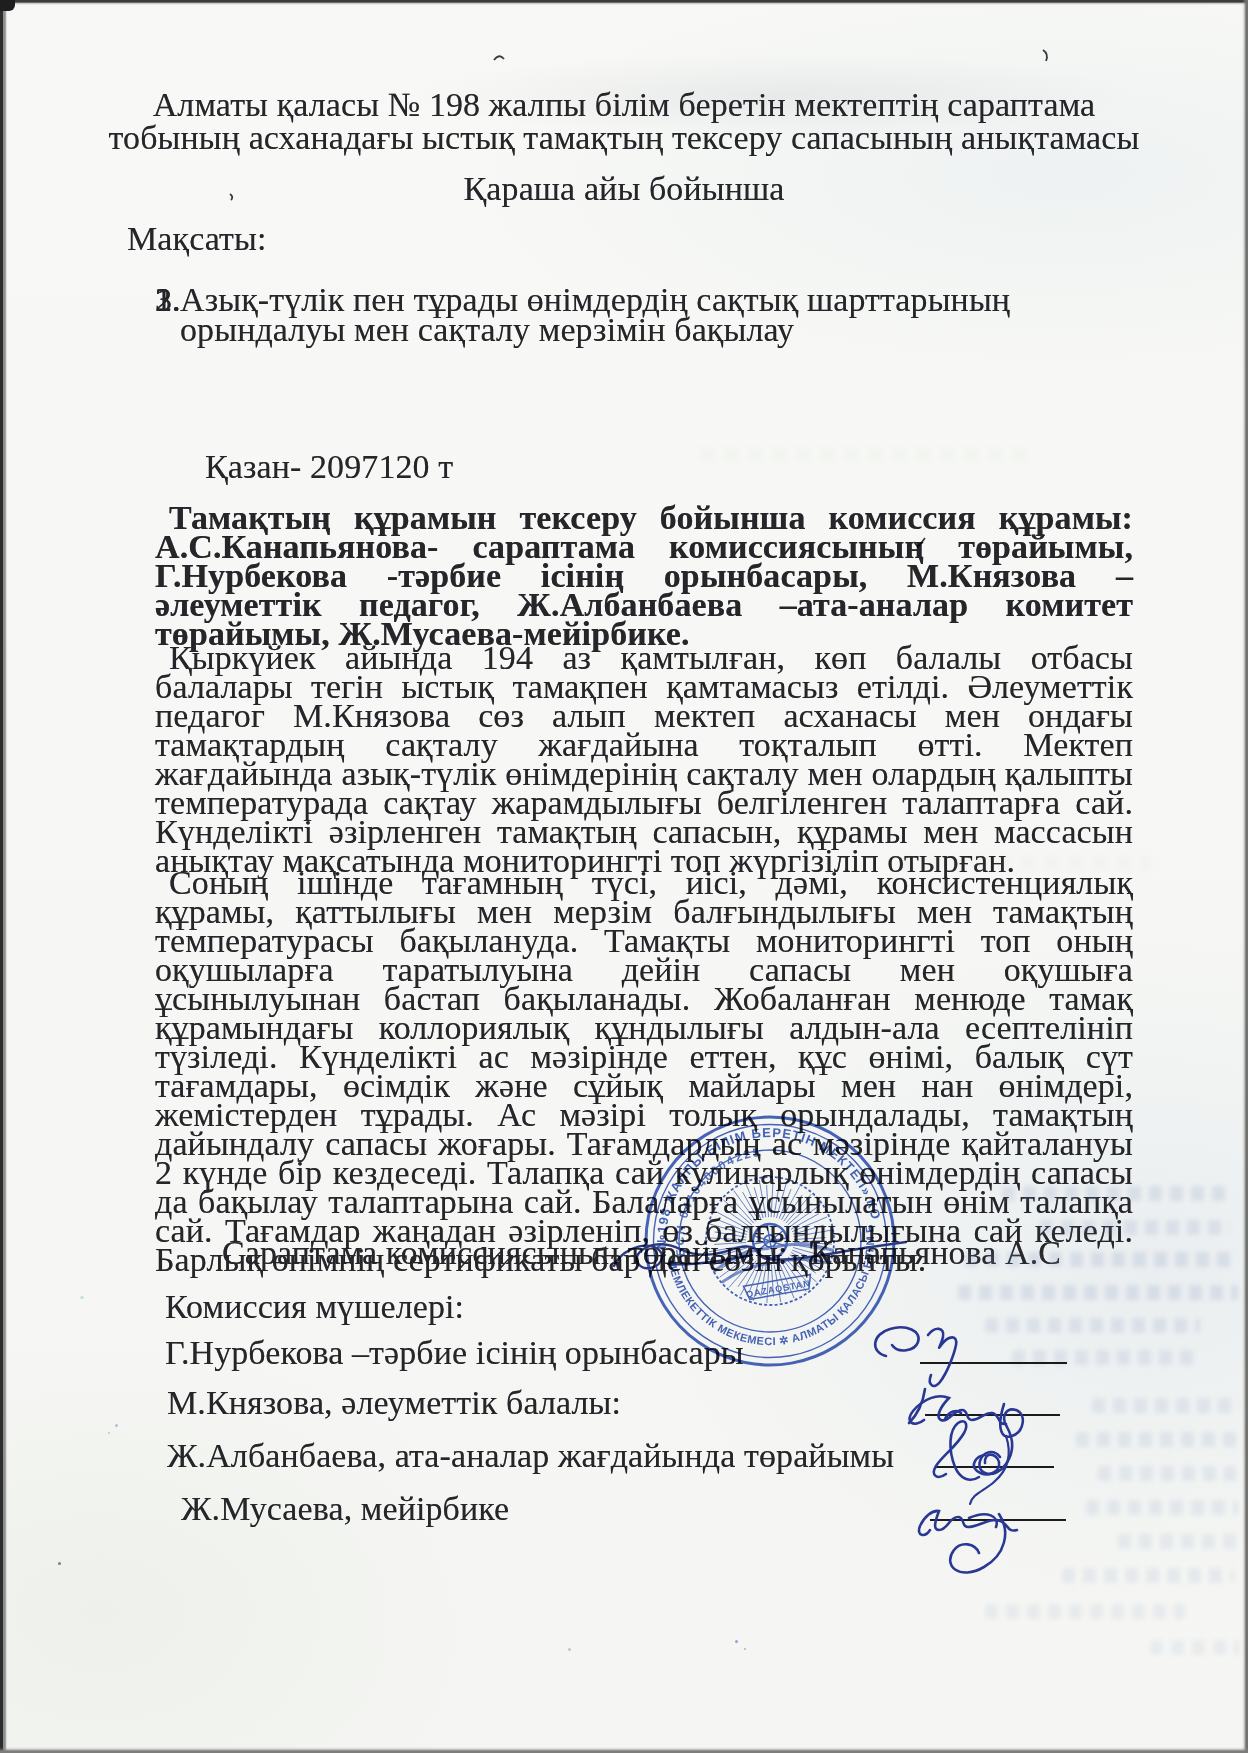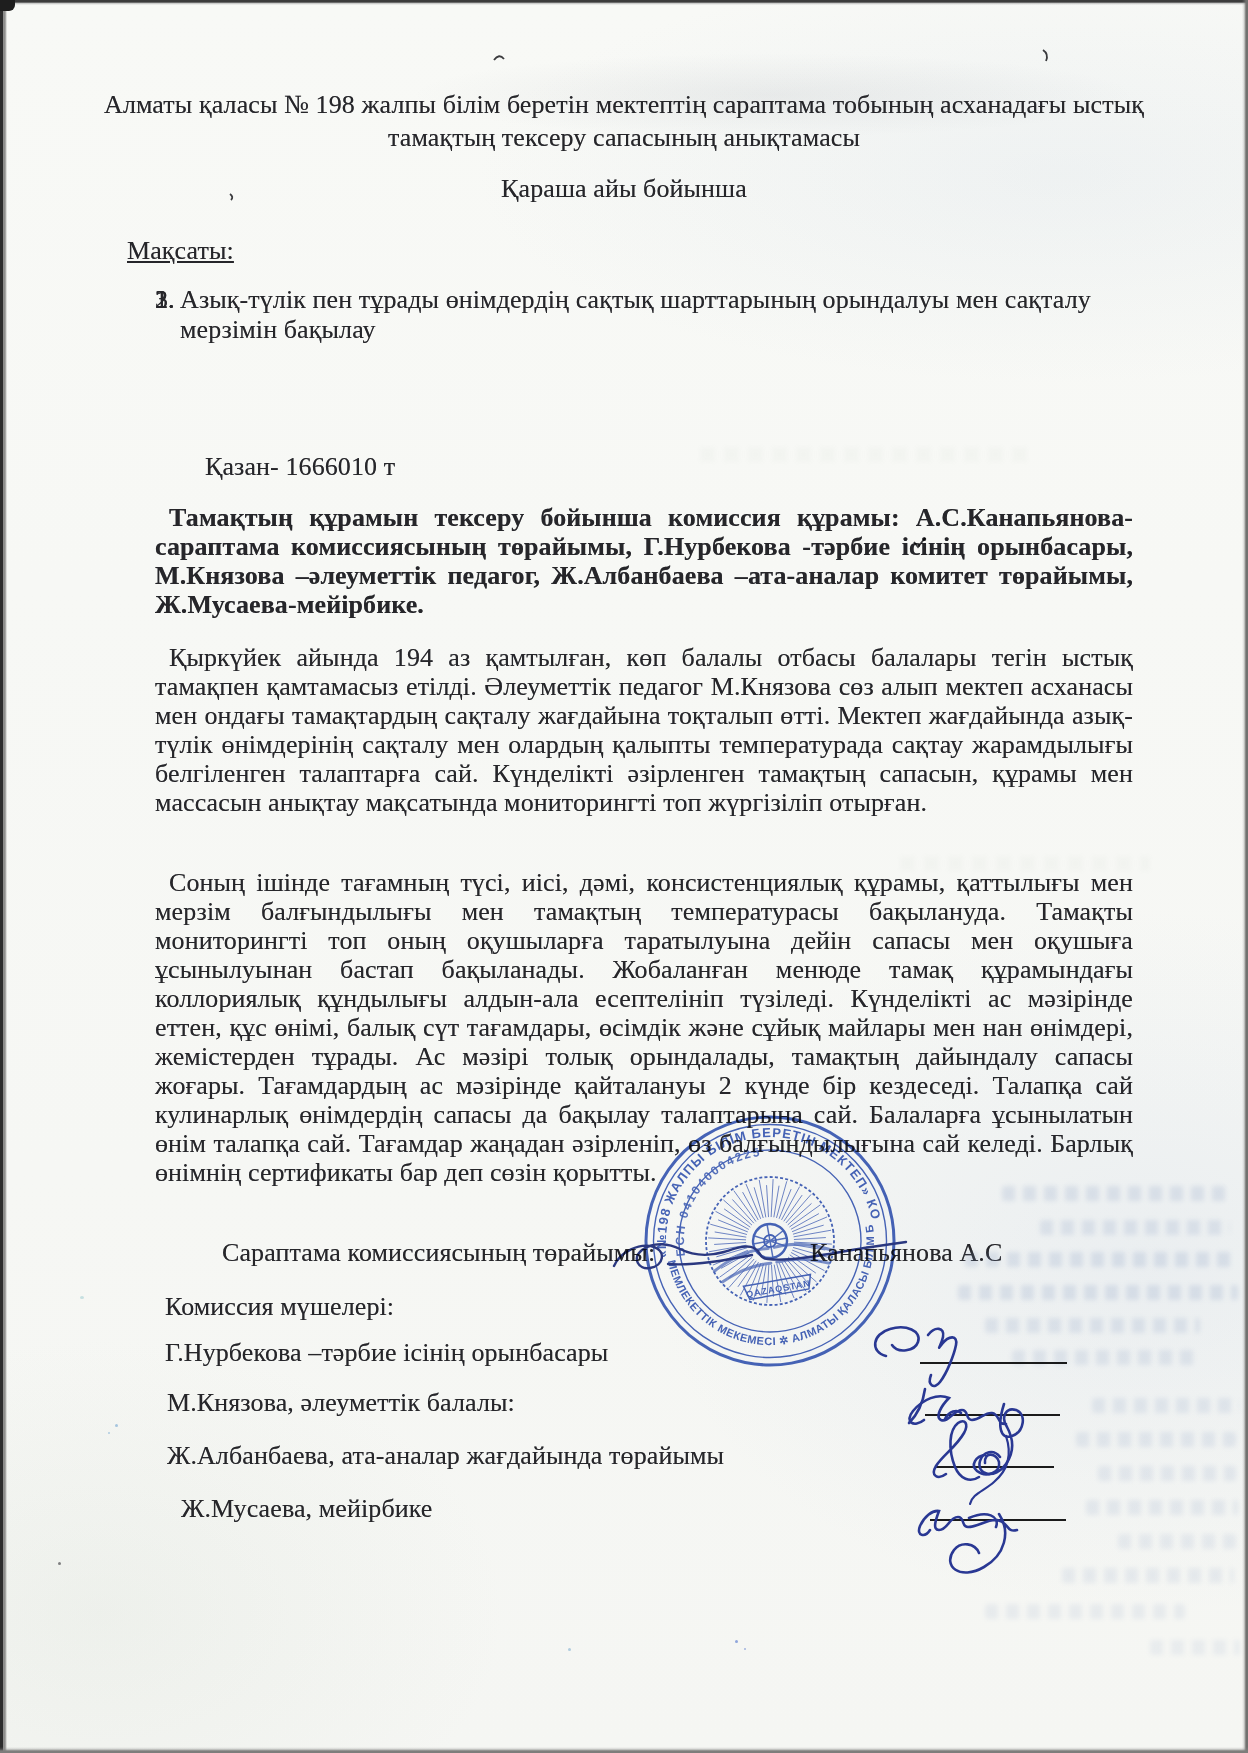--- a/index.html
+++ b/index.html
@@ -8,25 +8,25 @@
     background:
       radial-gradient(520px 60px at 62% 95px, rgba(120,126,138,.10), transparent 70%),
       radial-gradient(900px 320px at 85% 10%, rgba(205,216,228,.22), transparent 65%),
       radial-gradient(760px 540px at 92% 72%, rgba(200,212,230,.25), transparent 65%),
       radial-gradient(620px 420px at 8% 92%, rgba(210,219,208,.22), transparent 65%),
       linear-gradient(#f8f9f6,#f5f6f3);
     font-family:"Liberation Serif","DejaVu Serif",serif;
     color:#26262a;
   }
   .abs{position:absolute;}
-  .txt{font-size:26px;line-height:30px;letter-spacing:.1px;
+  .txt{font-size:34px;line-height:30px;letter-spacing:.1px;
        text-shadow:0 0 .4px rgba(45,45,52,.55);}
   #title{left:100px;top:88px;width:1048px;text-align:center;line-height:33px;}
   #subtitle{left:100px;top:174px;width:1048px;text-align:center;}
-  #purpose-label{left:127px;top:236px;text-decoration:underline;}
+  #purpose-label{left:127px;top:224px;}
   #purpose-list{left:154px;top:285px;width:985px;}
   .pitem{position:relative;padding-left:26px;line-height:29.5px;}
   .pnum{position:absolute;left:1px;}
   #amount{left:205px;top:452px;}
   .para{left:155px;width:978px;text-align:justify;line-height:29px;text-indent:14px;}
   #para-1{top:503px;font-weight:bold;}
   #para-2{top:643px;}
   #para-3{top:868px;}
   #chairman-row{left:222px;top:1238px;width:940px;}
   #chairman-name{position:absolute;left:588px;top:0;}
@@ -67,21 +67,21 @@
   </div>
   <div class="pitem">
     <span class="pnum">2.</span>
   </div>
   <div class="pitem">
     <span class="pnum">3.</span>
     <span>Азық-түлік пен тұрады өнімдердің сақтық шарттарының орындалуы мен сақталу мерзімін бақылау</span>
   </div>
 </div>
 
-<div id="amount" class="abs txt">Қазан- 1666010 т</div>
+<div id="amount" class="abs txt">Қазан- 2097120 т</div>
 
 <div id="para-1" class="abs txt para">Тамақтың құрамын тексеру бойынша комиссия құрамы: А.С.Канапьянова- сараптама комиссиясының төрайымы, Г.Нурбекова  -тәрбие  ісінің орынбасары, М.Князова  –әлеуметтік педагог, Ж.Албанбаева –ата-аналар комитет төрайымы, Ж.Мусаева-мейірбике.</div>
 <div id="para-2" class="abs txt para">Қыркүйек айында 194 аз қамтылған, көп балалы отбасы балалары тегін ыстық тамақпен қамтамасыз етілді. Әлеуметтік педагог М.Князова  сөз алып  мектеп асханасы мен ондағы тамақтардың сақталу жағдайына тоқталып өтті. Мектеп жағдайында азық-түлік өнімдерінің сақталу мен олардың қалыпты температурада сақтау жарамдылығы белгіленген талаптарға сай. Күнделікті әзірленген тамақтың сапасын, құрамы мен массасын анықтау мақсатында мониторингті топ жүргізіліп отырған.</div>
 <div id="para-3" class="abs txt para">Соның ішінде тағамның түсі, иісі, дәмі, консистенциялық құрамы, қаттылығы мен мерзім балғындылығы мен тамақтың температурасы бақылануда. Тамақты мониторингті топ оның оқушыларға таратылуына дейін сапасы мен оқушыға ұсынылуынан бастап бақыланады. Жобаланған менюде тамақ құрамындағы коллориялық құндылығы алдын-ала есептелініп түзіледі.  Күнделікті ас мәзірінде еттен, құс өнімі, балық сүт тағамдары, өсімдік және сұйық майлары мен нан өнімдері, жемістерден тұрады. Ас мәзірі толық орындалады, тамақтың дайындалу сапасы жоғары. Тағамдардың ас мәзірінде қайталануы 2 күнде бір кездеседі. Талапқа сай кулинарлық өнімдердің сапасы да бақылау талаптарына сай. Балаларға ұсынылатын өнім талапқа сай. Тағамдар жаңадан әзірленіп, өз балғындылығына сай келеді. Барлық өнімнің   сертификаты бар деп сөзін қорытты.</div>
 
 <div id="chairman-row" class="abs txt">
   <span>Сараптама комиссиясының төрайымы:</span>
   <span id="chairman-name">Канапьянова А.С</span>
 </div>
 

